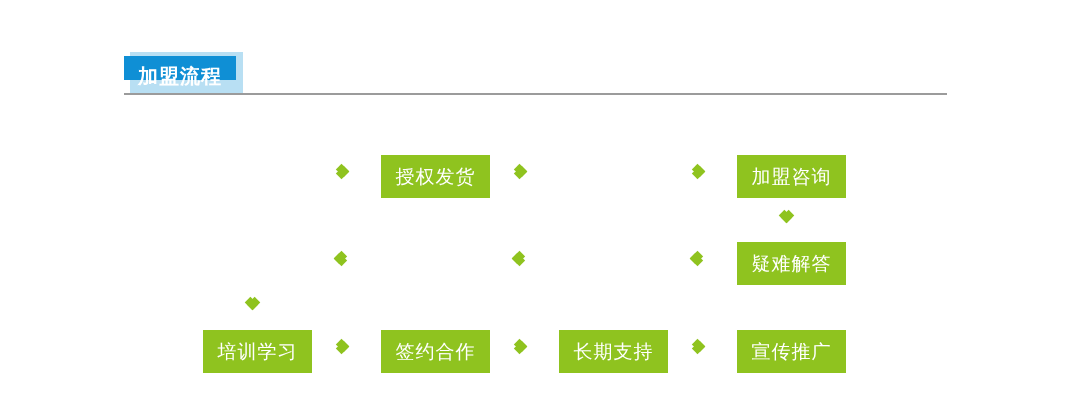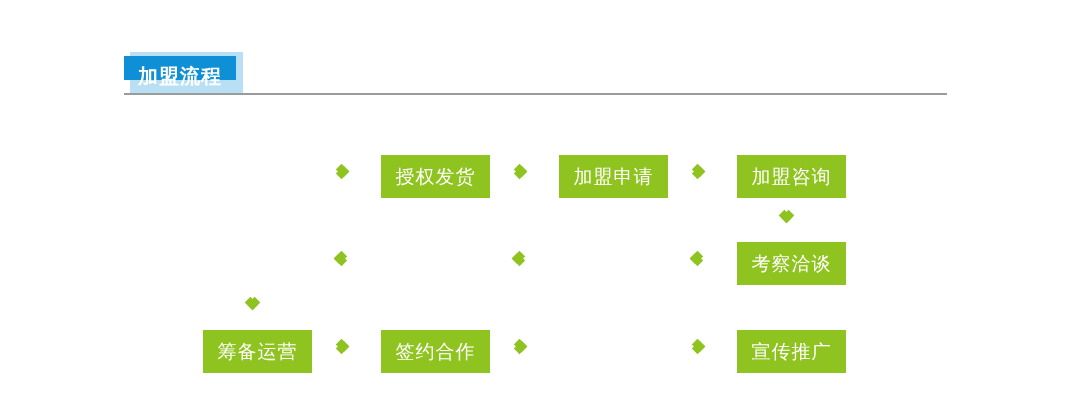--- a/index.html
+++ b/index.html
@@ -77,33 +77,33 @@
 
   <div class="tab-shadow"></div>
   <div class="divider"></div>
   <div class="tab">
     <span>加盟流程</span>
   </div>
 
   <span class="chev chev-right" style="left:336px;top:166px"></span>
   <div class="step" style="left:381px;top:155px">授权发货</div>
   <span class="chev chev-right" style="left:514px;top:166px"></span>
-  <div class="step" style="left:559px;top:155px">加盟申请</div>
   <span class="chev chev-right" style="left:692px;top:166px"></span>
   <div class="step" style="left:737px;top:155px">加盟咨询</div>
 
   <span class="chev chev-down" style="left:781px;top:210px"></span>
 
   <span class="chev chev-left" style="left:336px;top:253px"></span>
   <span class="chev chev-left" style="left:514px;top:253px"></span>
   <span class="chev chev-left" style="left:692px;top:253px"></span>
-  <div class="step" style="left:737px;top:242px">考察洽谈</div>
+  <div class="step" style="left:737px;top:242px">疑难解答</div>
 
   <span class="chev chev-down" style="left:247px;top:297px"></span>
 
-  <div class="step" style="left:203px;top:330px">筹备运营</div>
+  <div class="step" style="left:203px;top:330px">培训学习</div>
   <span class="chev chev-right" style="left:336px;top:341px"></span>
   <div class="step" style="left:381px;top:330px">签约合作</div>
   <span class="chev chev-right" style="left:514px;top:341px"></span>
+  <div class="step" style="left:559px;top:330px">长期支持</div>
   <span class="chev chev-right" style="left:692px;top:341px"></span>
   <div class="step" style="left:737px;top:330px">宣传推广</div>
 
 </div>
 
 </body></html>

